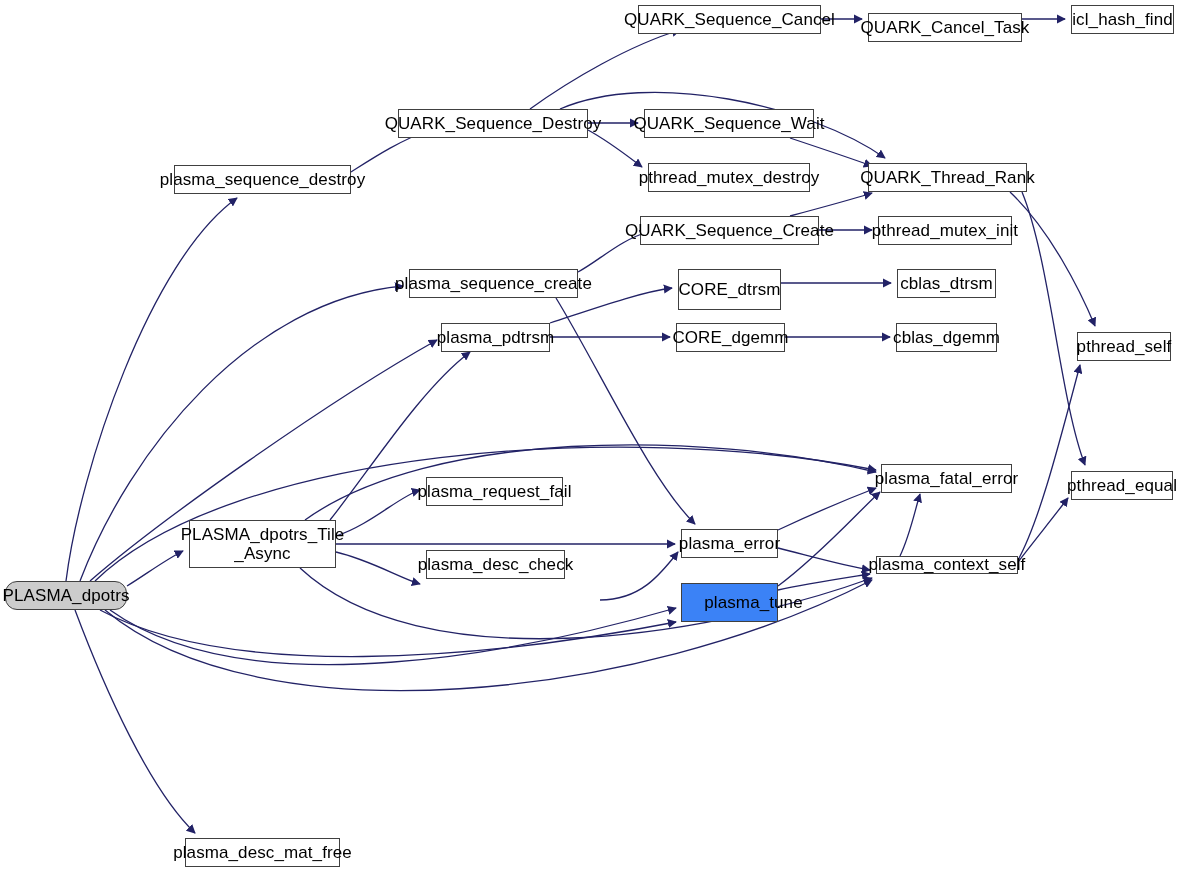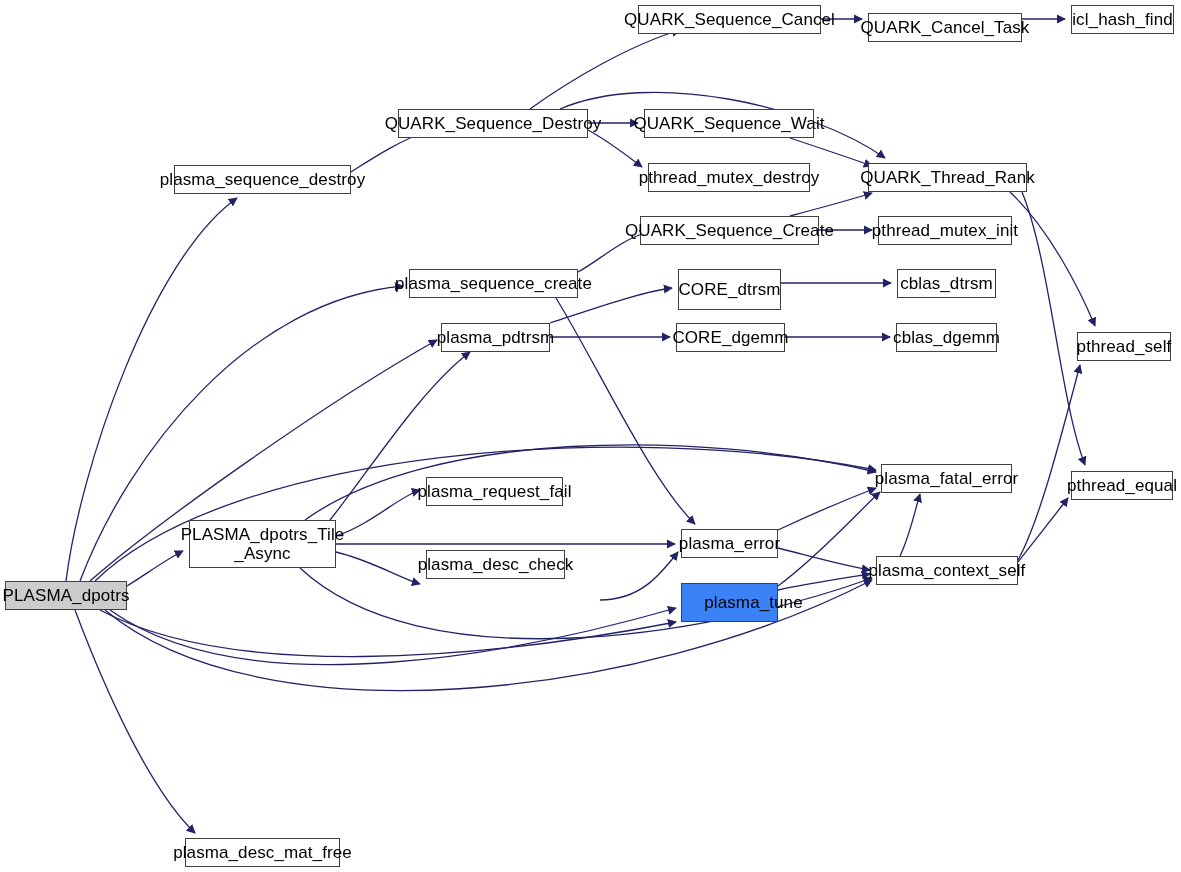--- a/index.html
+++ b/index.html
@@ -37,20 +37,21 @@
     align-items: center;
     justify-content: center;
     text-align: center;
     white-space: pre;
     letter-spacing: 0.1px;
     z-index: 5;
   }
   .node.root {
     background: #cccccc;
     border-color: #333333;
+    border-radius: 12px;
   }
 </style>
 </head>
 <body>
 
 <div id="graph">
 
   <svg id="edges" viewBox="0 0 1181 872" xmlns="http://www.w3.org/2000/svg">
     <defs>
       <marker id="arrow" viewBox="0 0 10 10" refX="9" refY="5" markerWidth="7" markerHeight="7" orient="auto-start-reverse">
@@ -122,16 +123,16 @@
       <div class="node" style="left: 868px; top: 163px; width: 159px; height: 29px; background: rgb(255, 255, 255); border-color: rgb(64, 64, 64);"><span>QUARK_Thread_Rank</span></div>
       <div class="node" style="left: 878px; top: 216px; width: 134px; height: 29px; background: rgb(255, 255, 255); border-color: rgb(64, 64, 64);"><span>pthread_mutex_init</span></div>
       <div class="node" style="left: 678px; top: 269px; width: 103px; height: 41px; background: rgb(255, 255, 255); border-color: rgb(64, 64, 64);"><span>CORE_dtrsm</span></div>
       <div class="node" style="left: 897px; top: 269px; width: 99px; height: 29px; background: rgb(255, 255, 255); border-color: rgb(64, 64, 64);"><span>cblas_dtrsm</span></div>
       <div class="node" style="left: 676px; top: 323px; width: 109px; height: 29px; background: rgb(255, 255, 255); border-color: rgb(64, 64, 64);"><span>CORE_dgemm</span></div>
       <div class="node" style="left: 896px; top: 323px; width: 101px; height: 29px; background: rgb(255, 255, 255); border-color: rgb(64, 64, 64);"><span>cblas_dgemm</span></div>
       <div class="node" style="left: 1077px; top: 332px; width: 94px; height: 29px; background: rgb(255, 255, 255); border-color: rgb(64, 64, 64);"><span>pthread_self</span></div>
       <div class="node" style="left: 881px; top: 464px; width: 131px; height: 29px; background: rgb(255, 255, 255); border-color: rgb(64, 64, 64);"><span>plasma_fatal_error</span></div>
       <div class="node" style="left: 1071px; top: 471px; width: 102px; height: 29px; background: rgb(255, 255, 255); border-color: rgb(64, 64, 64);"><span>pthread_equal</span></div>
       <div class="node" style="left: 681px; top: 529px; width: 97px; height: 29px; background: rgb(255, 255, 255); border-color: rgb(64, 64, 64);"><span>plasma_error</span></div>
-      <div class="node" style="left: 876px; top: 556px; width: 142px; height: 29px; background: rgb(255, 255, 255); border-color: rgb(64, 64, 64);"><span>plasma_context_self</span></div>
+      <div class="node" style="left: 876px; top: 556px; width: 142px; height: 18px; background: rgb(255, 255, 255); border-color: rgb(64, 64, 64);"><span>plasma_context_self</span></div>
       <div class="node" style="left: 681px; top: 583px; width: 97px; height: 39px; background: #3b82f6; border-color: rgb(64, 64, 64); padding-left: 48px;"><span>plasma_tune</span></div>
     </div>
 </div>
 
 </body></html>

